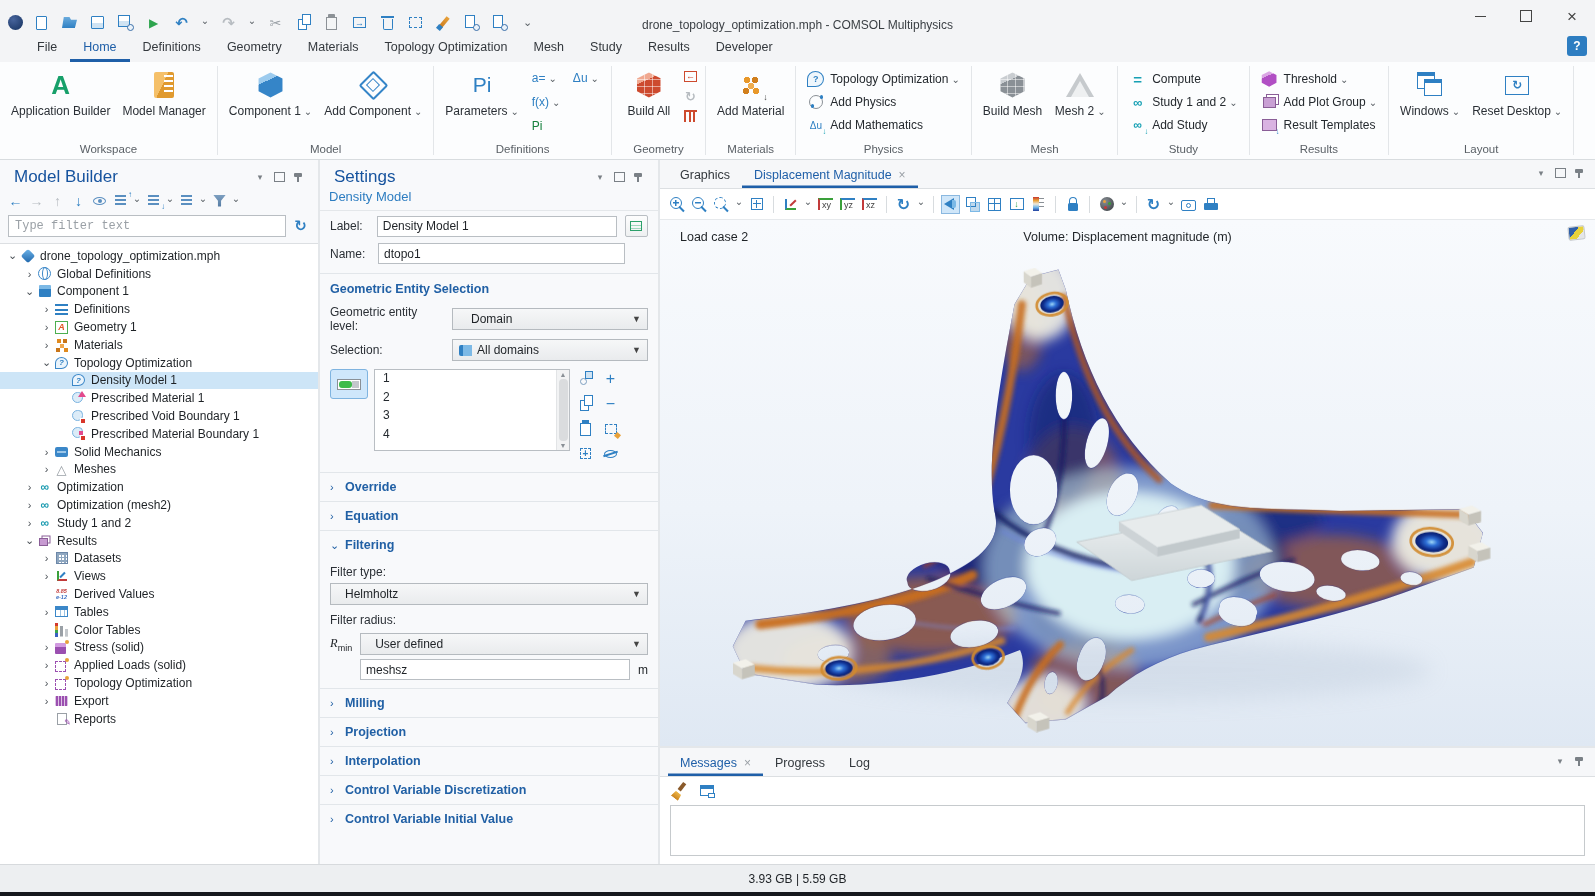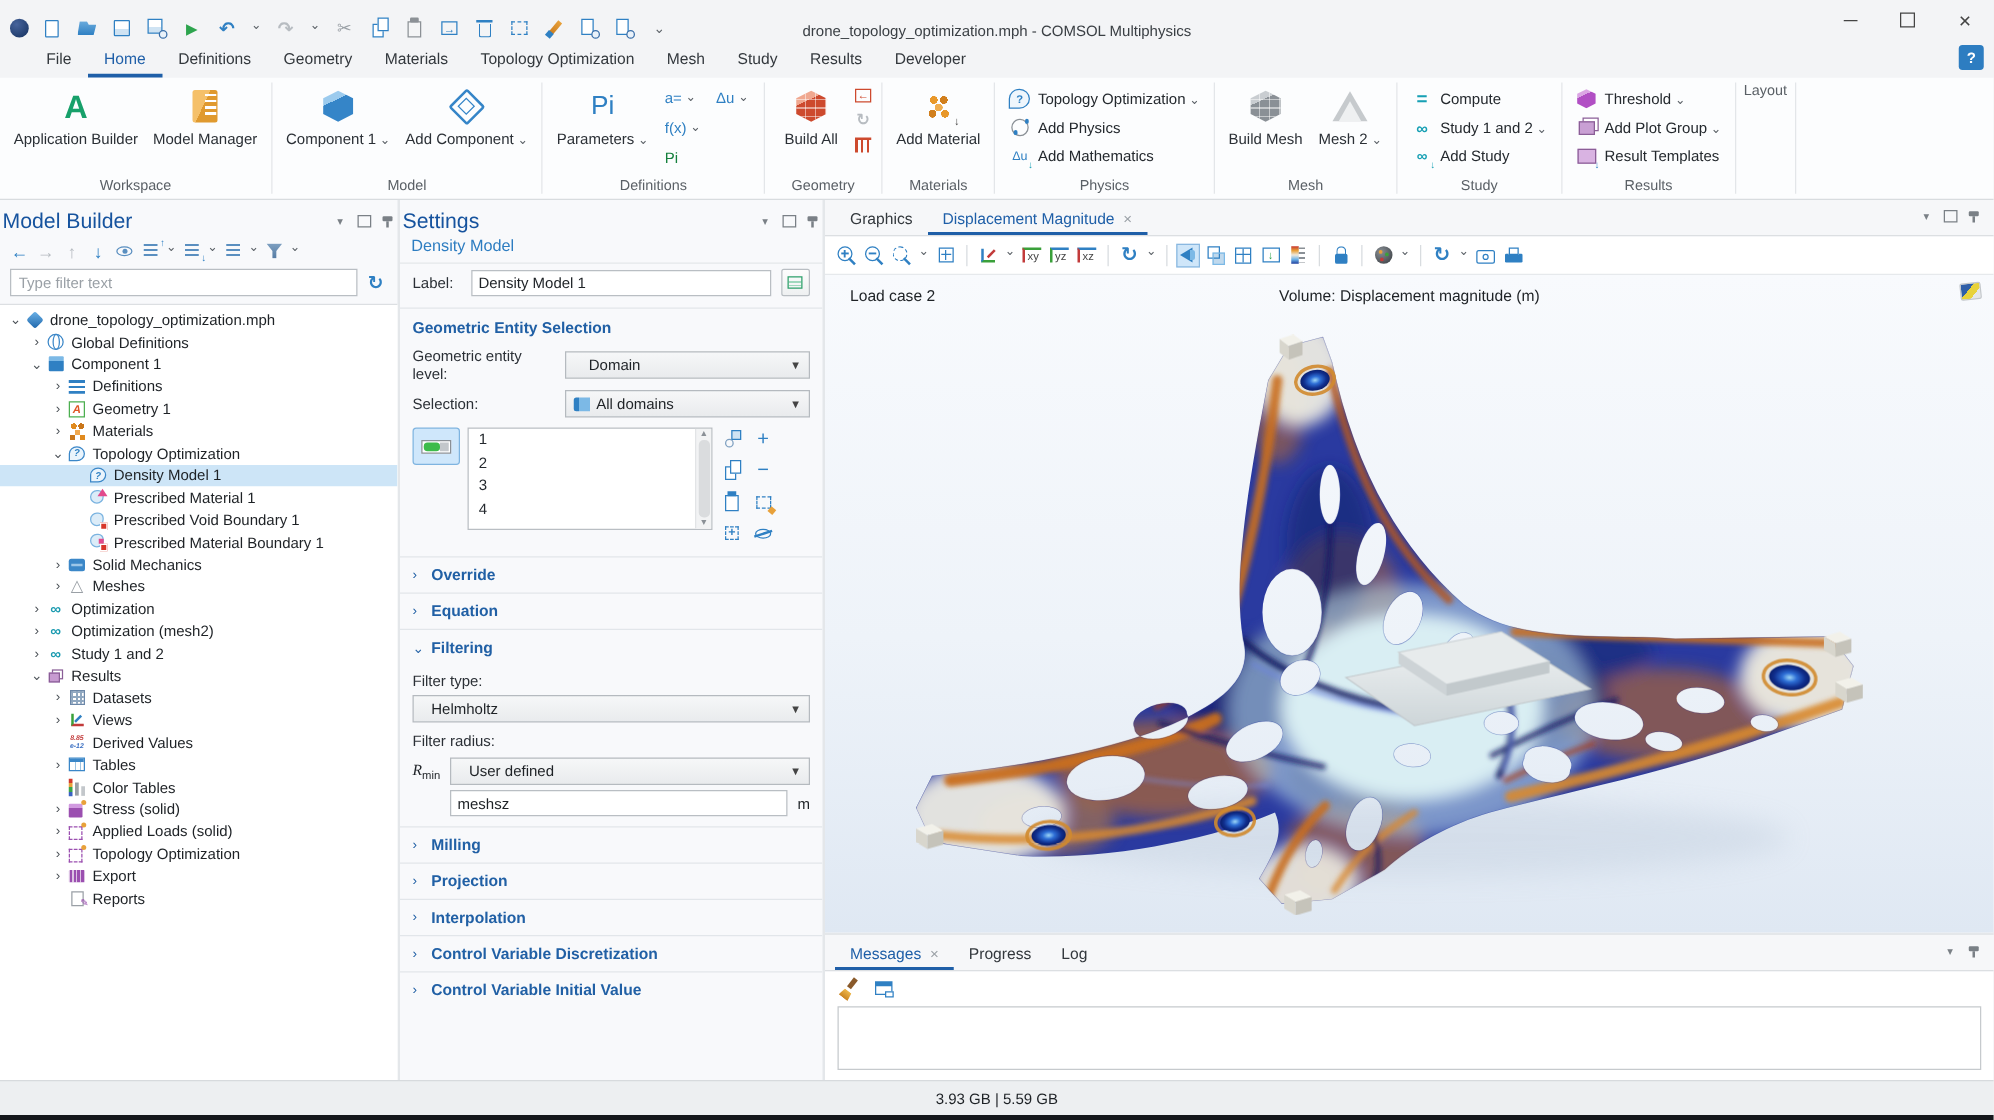--- a/index.html
+++ b/index.html
@@ -97,33 +97,33 @@
 .li-addplot::before{content:"";width:11px;height:9px;background:#c9a0d4;border:1px solid #8a5e97;box-shadow:3px -3px 0 -1px #fff,3px -3px 0 0 #8a5e97}
 .li-resulttmpl::before{content:"";width:13px;height:10px;border:1.4px solid #8a5e97;background:#d9b3e2}
 .li-resulttmpl::after{content:"↓";position:absolute;bottom:-3px;right:-2px;font-size:8px;color:var(--blue)}
 .li-import-geo::before{content:"";width:13px;height:11px;border:1.4px solid #cd4a2e}
 .li-import-geo::after{content:"←";position:absolute;font-size:9px;font-weight:700;color:#cd4a2e}
 .li-sync::before{content:"↻";color:#b7bcc1;font-size:13px;font-weight:700}
 .li-fence::before{content:"";width:13px;height:12px;border-top:2px solid #cd4a2e;background:repeating-linear-gradient(90deg,#cd4a2e 0 2px,transparent 2px 4.6px)}
 
 .main{flex:1;display:flex;gap:2px;background:#e4e7ea;min-height:0}
 .panel{background:#f8f9fb;display:flex;flex-direction:column;min-height:0}
-.p-head{display:flex;align-items:center;padding:7px 2px 2px;flex:none}
+.p-head{display:flex;align-items:center;padding:7px 14px 2px;flex:none}
 .p-title{font-size:17px;color:var(--navy);font-weight:400}
 .p-winicons{margin-left:auto;display:flex;gap:7px;align-items:center}
 .wic{position:relative;width:12px;height:12px;display:inline-flex;align-items:center;justify-content:center}
 .w-dd::before{content:"▾";color:#7a8086;font-size:9px}
 .w-float::before{content:"";width:9px;height:8px;border:1.2px solid #7a8086}
 .w-pin::before{content:"";position:absolute;top:2px;width:8px;height:4px;background:#7a8086;border-radius:1px}
 .w-pin::after{content:"";position:absolute;top:6px;width:1.6px;height:5px;background:#7a8086}
 
 .mb{width:318px;flex:none}
 .mb-tools{display:flex;align-items:center;gap:2px;padding:2px 6px;flex:none}
 .mb-filter{display:flex;align-items:center;gap:5px;padding:3px 8px 6px;flex:none}
-.mb-filter input{flex:1;height:22px;border:1px solid #b9bec3;padding:0 6px;font-size:12px;color:#555;background:#fff;font-family:Liberation Sans, sans-serif}
+.mb-filter input{flex:1;height:22px;border:1px solid #b9bec3;padding:0 6px;font-size:12px;color:#555;background:#fff;font-family:Liberation Mono, monospace}
 .mb-filter input::placeholder{color:#9aa0a6}
 .i-refresh::before{content:"↻";color:var(--blue);font-size:15px;font-weight:700}
 .tree{flex:1;background:#fff;border-top:1px solid #dcdfe2;overflow:hidden;padding-top:3px}
 .trow{display:flex;align-items:center;height:17.8px;white-space:nowrap;cursor:default}
 .trow.sel{background:#cde5f7}
 .tarrow{width:13px;font-size:11px;color:#4a5056;text-align:center;flex:none}
 .tlabel{font-size:12px;color:#1e2226;margin-left:1px}
 .ti{width:15px;height:15px;display:inline-flex;align-items:center;justify-content:center;margin:0 4px 0 1px;position:relative;flex:none}
 .ti::before,.ti::after{box-sizing:border-box}
 .ti-mph::before{content:"";width:10px;height:10px;background:linear-gradient(135deg,#6db3e8,#1e66ab);transform:rotate(45deg);border-radius:2px}
@@ -483,20 +483,30 @@
             <span class="li li-resulttmpl"></span>
             <span>Result Templates</span>
           </div>
         </div>
       </div>
       <div class="rcap">Results</div>
     </div>
     <div class="rsep"></div>
 
     <div class="rgroup">
+      <div class="rbody">
+        <div class="rbtn">
+          <span class="ri ri-windows"></span>
+          <span class="rlabel ddc">Windows</span>
+        </div>
+        <div class="rbtn">
+          <span class="ri ri-resetdesktop"></span>
+          <span class="rlabel ddc">Reset Desktop</span>
+        </div>
+      </div>
       <div class="rcap">Layout</div>
     </div>
     <div class="rsep"></div>
   </div>
 
   <div class="main">
 
     <div class="panel mb">
       <div class="p-head">
         <span class="p-title">Model Builder</span>
@@ -674,20 +684,24 @@
         </span>
       </div>
       <div class="st-sub">Density Model</div>
       <div class="st-body">
         <div class="frow">
           <span class="flabel">Label:</span>
           <input class="tinput" style="width: 247px;" value="Density Model 1">
           <span class="lbl-btn">
               <span class="icx i-rename-grid"></span>
             </span>
+        </div>
+        <div class="frow">
+          <span class="flabel">Name:</span>
+          <input class="tinput" style="width: 247px;" value="dtopo1">
         </div>
         <div class="sec-div"></div>
         <div class="sec-title">Geometric Entity Selection</div>
         <div class="selrow2">
           <span class="sl2">Geometric entity level:</span>
           <div class="dropdown" style="flex:1">
             <span style="padding-left:12px">Domain</span>
             <span class="caret">▼</span>
           </div>
         </div>

